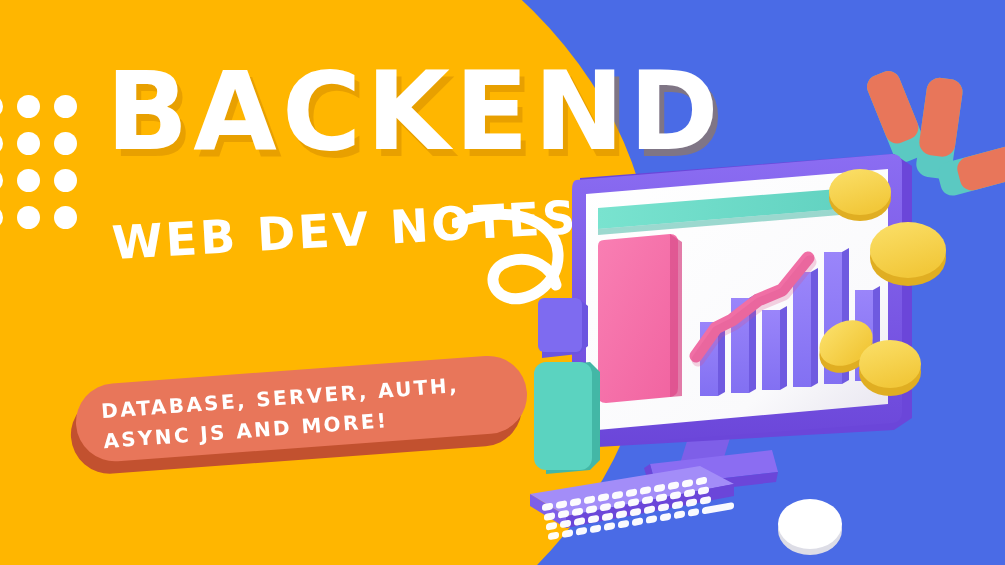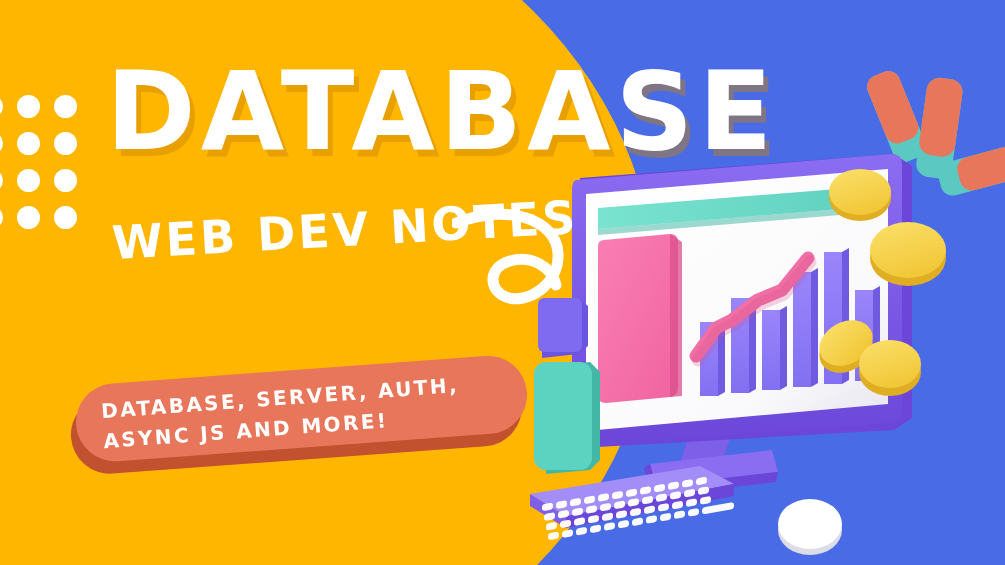--- a/index.html
+++ b/index.html
@@ -130,21 +130,21 @@
     <div class="dot" style="left:37px;  top:37px;"></div>
     <div class="dot" style="left:74px;  top:37px;"></div>
     <div class="dot" style="left:0px;   top:74px;"></div>
     <div class="dot" style="left:37px;  top:74px;"></div>
     <div class="dot" style="left:74px;  top:74px;"></div>
     <div class="dot" style="left:0px;   top:111px;"></div>
     <div class="dot" style="left:37px;  top:111px;"></div>
     <div class="dot" style="left:74px;  top:111px;"></div>
   </div>
 
-  <div class="headline">DATABASE</div>
+  <div class="headline">BACKEND</div>
 
   <div class="subtitle">WEB DEV NOTES</div>
 
   <svg class="swoosh" viewBox="0 0 120 110">
     <path d="M4 18 C 55 -2, 104 14, 106 48 C 108 80, 74 100, 54 92
              C 36 85, 36 62, 58 56 C 80 50, 100 62, 104 80" fill="none" stroke="#FFFFFF" stroke-width="11" stroke-linecap="round"></path>
   </svg>
 
   <div class="pill-wrap">
     <div class="pill-shadow"></div>

